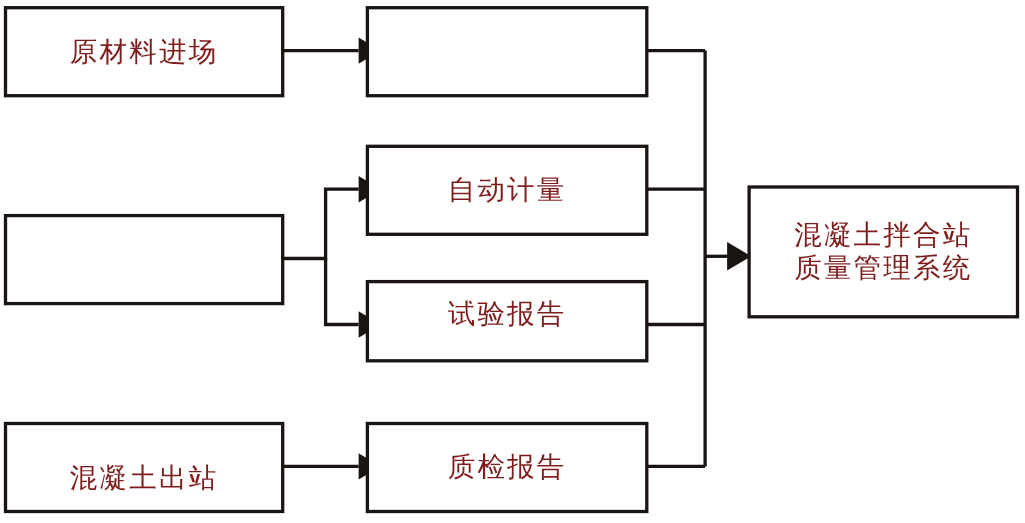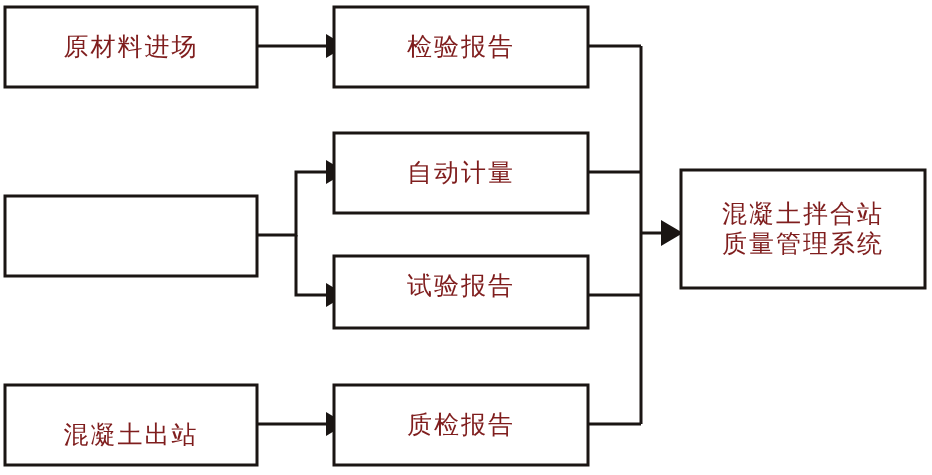--- a/index.html
+++ b/index.html
@@ -101,23 +101,20 @@
       <rect class="node-box" x="5" y="385" width="252" height="80"></rect>
       <rect class="node-box" x="334" y="385" width="254" height="80"></rect>
       <rect class="node-box" x="681" y="170" width="244" height="118"></rect>
     </g>
   </svg>
 
   <div class="node-label" style="left:5px; top:7px; width:252px; height:80px;">
     <span>原材料进场</span>
   </div>
 
-  <div class="node-label" style="left:334px; top:7px; width:254px; height:80px;">
-    <span>检验报告</span>
-  </div>
 
 
   <div class="node-label" style="left:334px; top:133px; width:254px; height:80px;">
     <span>自动计量</span>
   </div>
 
   <div class="node-label" style="left:334px; top:256px; width:254px; height:60px;">
     <span>试验报告</span>
   </div>
 

